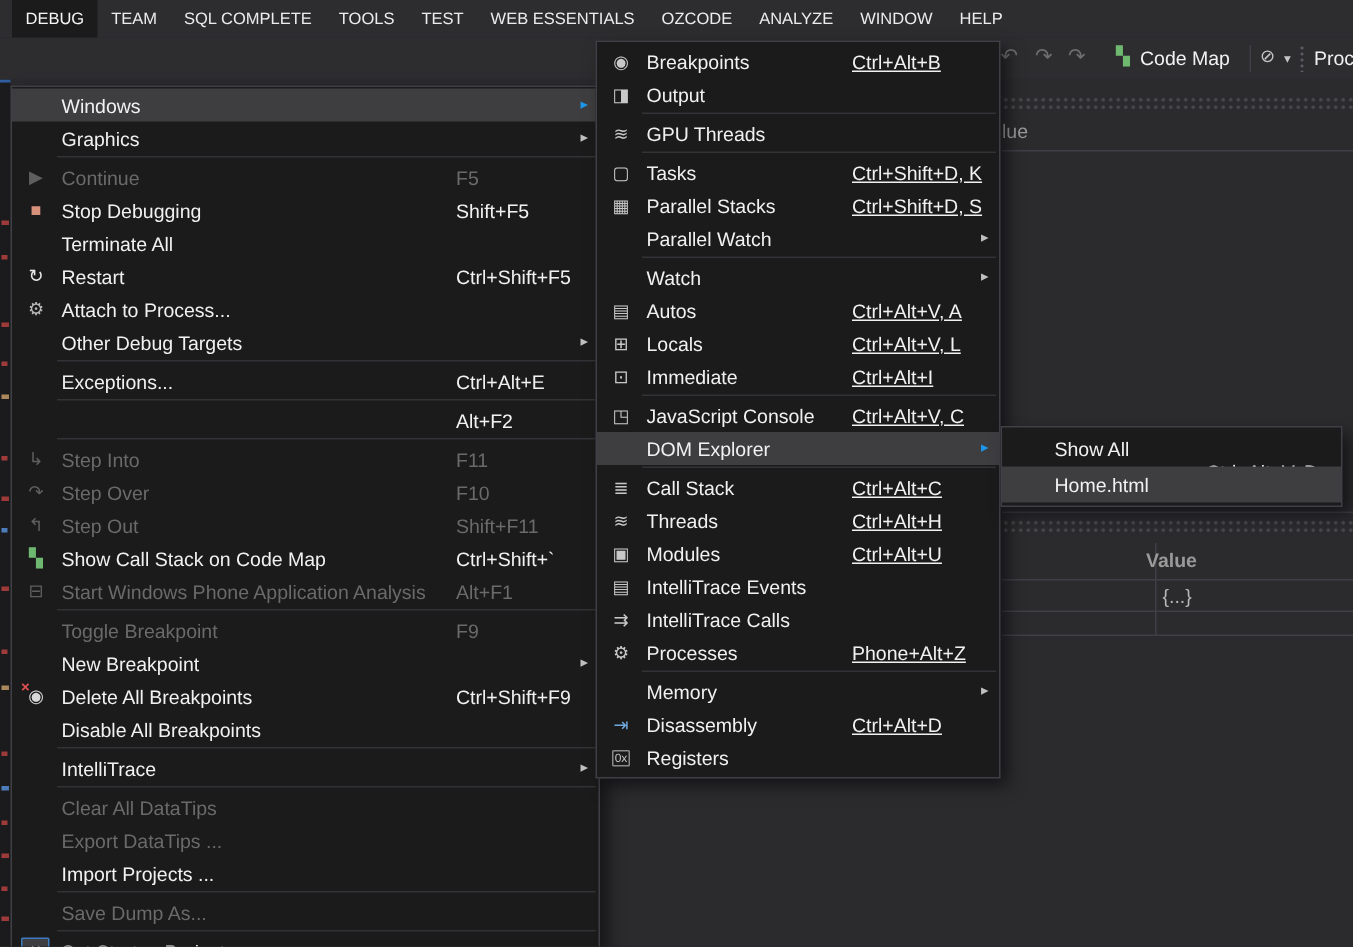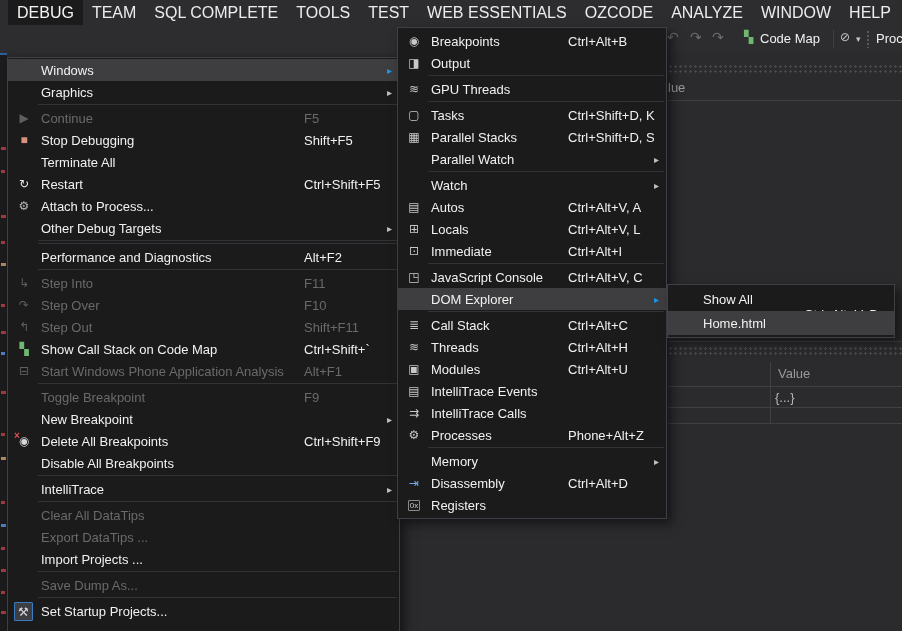--- a/index.html
+++ b/index.html
@@ -8,21 +8,21 @@
     background:#2b2b2e;
     font-family:"Liberation Sans","DejaVu Sans",sans-serif;
     -webkit-font-smoothing:antialiased;
   }
   
   #menubar{
     position:absolute;left:0;top:0;width:902px;height:25px;
     background:#2d2d30;display:flex;align-items:stretch;padding-left:8px;
     z-index:20;box-sizing:border-box;
   }
-  .mb-item{display:flex;align-items:center;padding:0 9px;color:#ececec;font-size:16px;white-space:nowrap;cursor:default;}
+  .mb-item{display:flex;align-items:center;padding:0 9px;color:#ececec;font-size:11px;white-space:nowrap;cursor:default;}
   .mb-item.active{background:#1b1b1c;color:#f5f5f5;}
   
   #toolbar{position:absolute;left:0;top:25px;width:902px;height:28px;background:#2d2d30;z-index:5;}
   #toolbar span{position:absolute;white-space:nowrap;}
   .tb-step{top:4px;color:#6e6e6e;font-size:14px;}
   .tb-cmicon{left:744px;top:5px;color:#6fb86f;font-size:12px;}
   .tb-label{left:760px;top:6px;color:#f1f1f1;font-size:13px;}
   .tb-vsep{left:833px;top:5px;width:1px;height:18px;background:#3f3f46;}
   .tb-bp{left:840px;top:5px;color:#c5c5c5;font-size:12px;}
   .tb-caret{left:856px;top:9px;color:#c5c5c5;font-size:9px;}
@@ -50,21 +50,21 @@
   #windows-menu{left:397px;top:27px;width:270px;z-index:31;padding:2px 0;}
   #dom-menu{left:667px;top:284px;width:228px;z-index:32;padding:2px 0;}
   .mi{position:relative;height:22px;display:flex;align-items:center;color:#f1f1f1;font-size:13px;white-space:nowrap;}
   #dom-menu .mi{height:24px;}
   .mi.hl{background:#3e3e40;}
   .mi.disabled{color:#6a6a6a;}
   .mi .lbl{margin-left:33px;}
   #dom-menu .lbl{margin-left:35px;}
   .mi .sc{position:absolute;}
   #debug-menu .sc{left:296px;}
-  #windows-menu .sc{left:170px;}
+  #windows-menu .sc{left:170px;text-decoration:underline;}
   #dom-menu .sc{left:136px;margin-top:31px;}
   .mi .ic{position:absolute;left:2px;top:0;width:28px;height:100%;
     display:flex;align-items:center;justify-content:center;font-size:12px;color:#c8c8c8;}
   .mi.disabled .ic{color:#5f5f5f;}
   .ic.sel{left:6px;top:2px;width:17px;height:17px;border:1px solid #3d7bbf;background:#3d3d42;border-radius:1px;}
   .ic .ov{position:absolute;left:4px;top:0px;font-size:10px;font-weight:bold;}
   .ic .b{border:1px solid #8a8a8a;font-size:8px;line-height:9px;padding:0 1px;color:#c8c8c8;border-radius:1px;}
   .mi .ar{position:absolute;right:7px;top:50%;transform:translateY(-50%);font-size:10px;color:#c0c0c0;}
   .mi .ar.blue{color:#1c97ea;}
   .sep{height:1px;background:#333337;margin:1px 2px 2px 30px;}
@@ -94,21 +94,21 @@
 </div>
 
 <div id="bg-right">
   <div class="abs dots" style="left:268px;top:39px;width:234px;"></div>
   <div class="abs panel-text" style="left:268px;top:55px;">lue</div>
   <div class="abs hline" style="left:268px;top:75px;width:234px;"></div>
 
   <div class="abs hline" style="left:268px;top:316px;width:234px;"></div>
   <div class="abs dots" style="left:268px;top:321px;width:234px;"></div>
   <div class="abs vline" style="left:370px;top:337px;height:61px;"></div>
-  <div class="abs panel-text" style="left:378px;top:341px;">Value</div>
+  <div class="abs panel-text" style="left:364px;top:341px;font-weight:bold;">Value</div>
   <div class="abs hline" style="left:268px;top:361px;width:234px;"></div>
   <div class="abs cell-text" style="left:375px;top:365px;">{...}</div>
   <div class="abs hline" style="left:268px;top:382px;width:234px;"></div>
   <div class="abs cell-text" style="left:375px;top:386px;"></div>
   <div class="abs hline" style="left:268px;top:398px;width:234px;"></div>
 </div>
 
 <div id="toolbar">
   <span class="tb-step" style="left:667px;">↶</span>
   <span class="tb-step" style="left:690px;">↷</span>
@@ -169,24 +169,28 @@
     <div class="mi">
       <span class="ic" style="color: rgb(184, 184, 184);">⚙</span>
       <span class="lbl">Attach to Process...</span>
     </div>
     <div class="mi">
       <span class="ic"></span>
       <span class="lbl">Other Debug Targets</span>
       <span class="ar">▸</span>
     </div>
     <div class="sep"></div>
-    <div class="sep"></div>
-    <div class="mi">
-      <span class="ic"></span>
-      <span class="lbl">Performance and Diagnostics</span>
+    <div class="mi">
+      <span class="ic"></span>
+      <span class="lbl">Exceptions...</span>
+      <span class="sc">Ctrl+Alt+E</span>
+    </div>
+    <div class="sep"></div>
+    <div class="mi">
+      <span class="ic"></span>
       <span class="sc">Alt+F2</span>
     </div>
     <div class="sep"></div>
     <div class="mi disabled">
       <span class="ic" style="color: rgb(95, 95, 95);">↳</span>
       <span class="lbl">Step Into</span>
       <span class="sc">F11</span>
     </div>
     <div class="mi disabled">
       <span class="ic" style="color: rgb(95, 95, 95);">↷</span>

